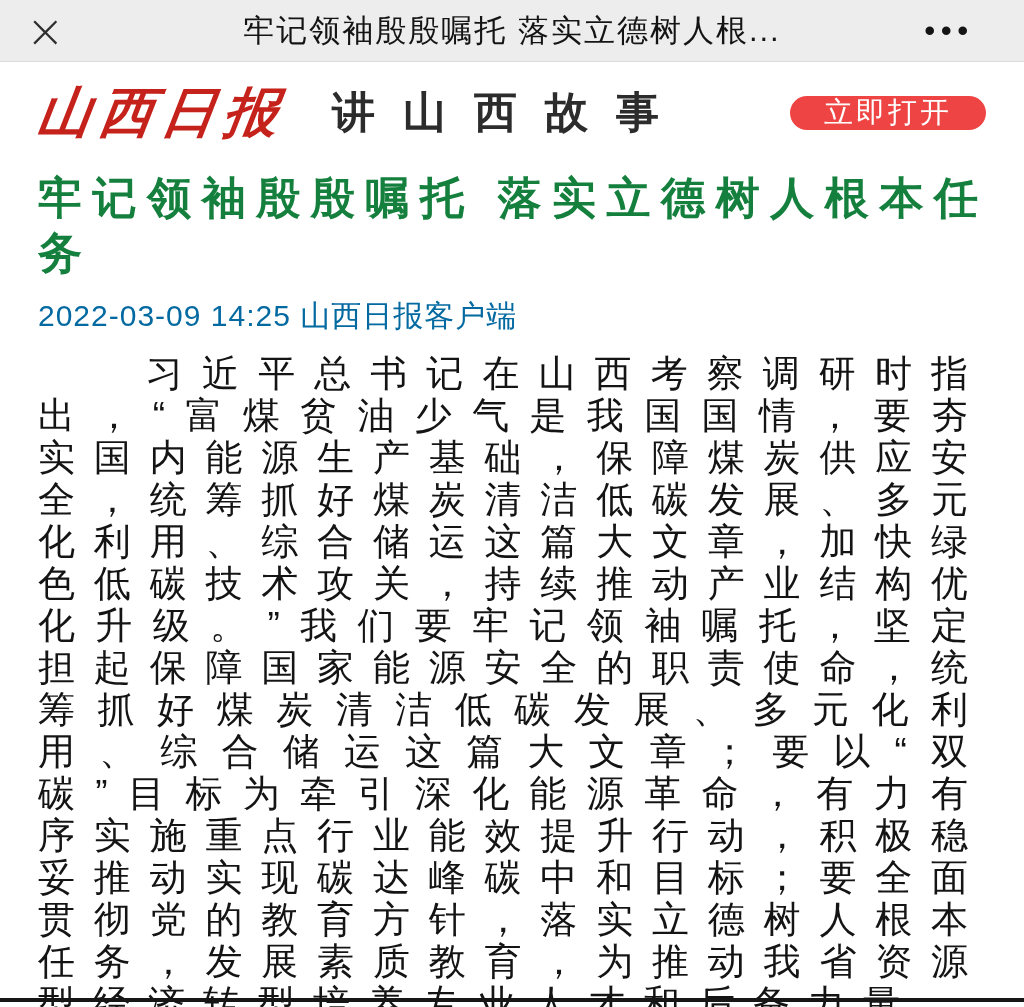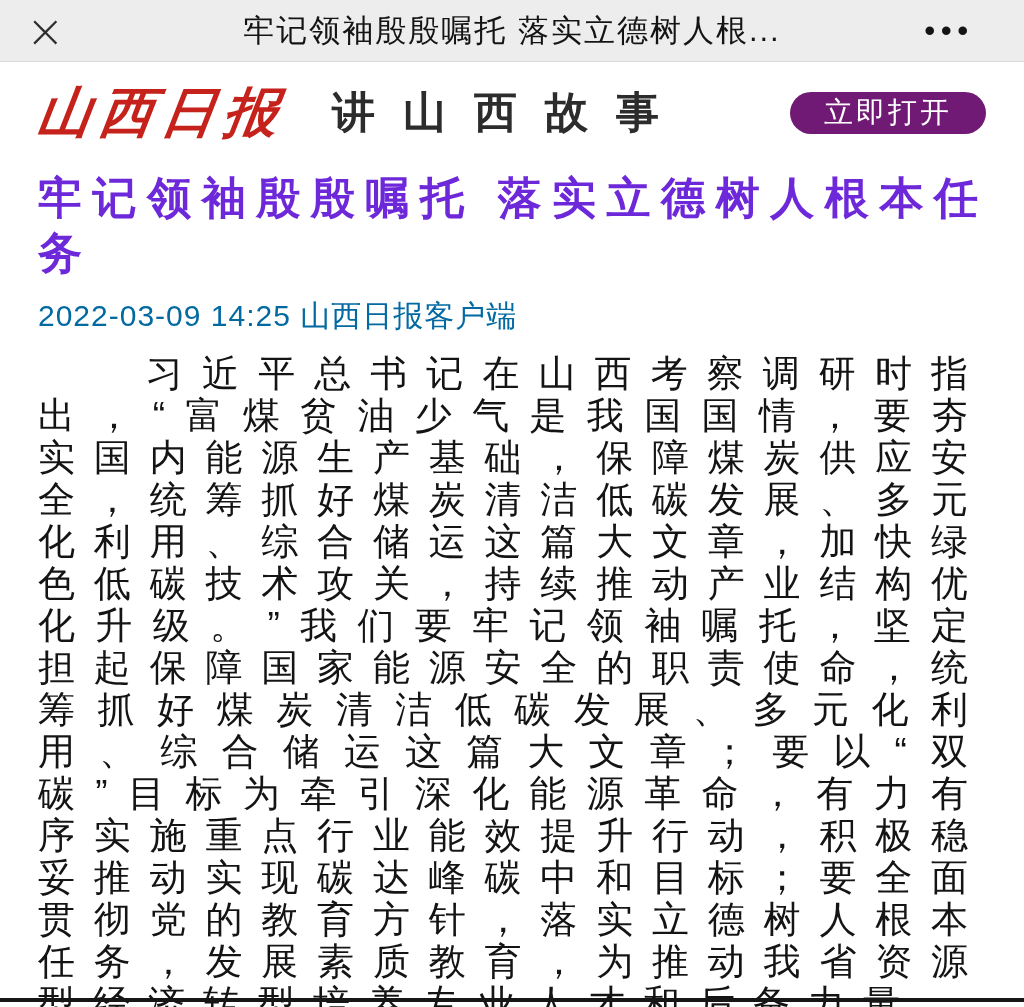--- a/index.html
+++ b/index.html
@@ -67,43 +67,43 @@
     margin-left:46px;
     font-family:"Liberation Serif","DejaVu Serif",serif;
     font-size:43px;
     font-weight:600;
     color:#2c2c2c;
     letter-spacing:28px;
     white-space:nowrap;
   }
   .open-btn {
     margin-left:auto;
-    background:#701a75;
+    background:#ef4444;
     color:#ffffff;
     border:none;
     border-radius:25px;
-    height:42px;
+    height:34px;
     min-width:196px;
     padding:0 22px;
     font-size:29px;
     letter-spacing:3px;
     display:flex;
     align-items:center;
     justify-content:center;
     cursor:pointer;
     font-family:"Liberation Sans","DejaVu Sans",sans-serif;
   }
 
   
   .article { padding:0 38px; }
   .article-title {
     margin-top:6px;
     font-size:44px;
     font-weight:700;
-    color:#6d28d9;
+    color:#15803d;
     line-height:55px;
     letter-spacing:8px;
     text-align:justify;
   }
   .article-meta {
     margin-top:16px;
     font-size:30px;
     color:#0369a1;
     letter-spacing:1px;
     white-space:nowrap;

